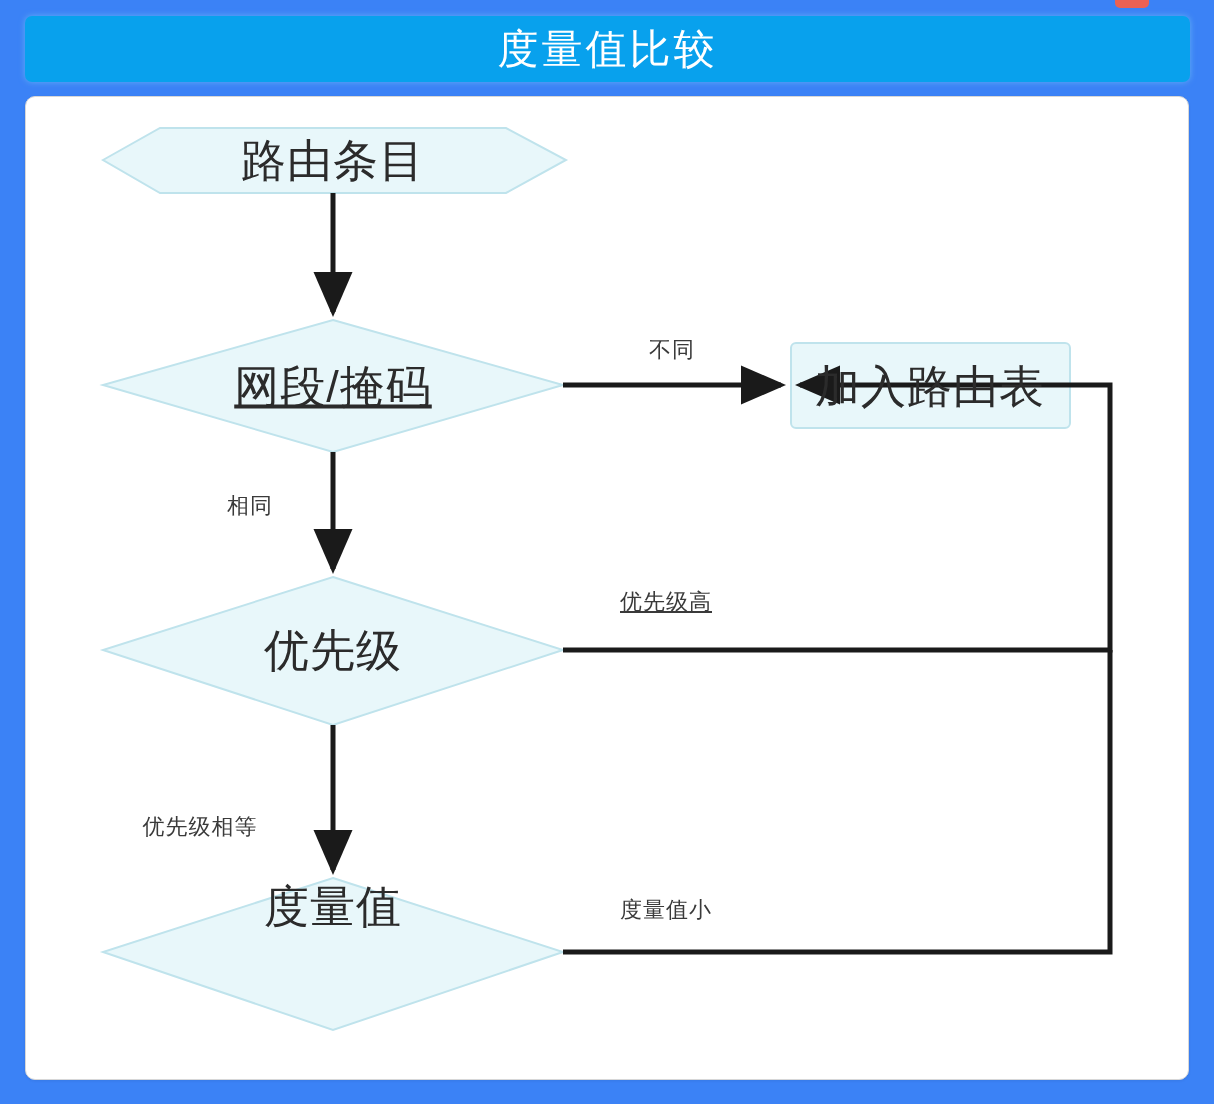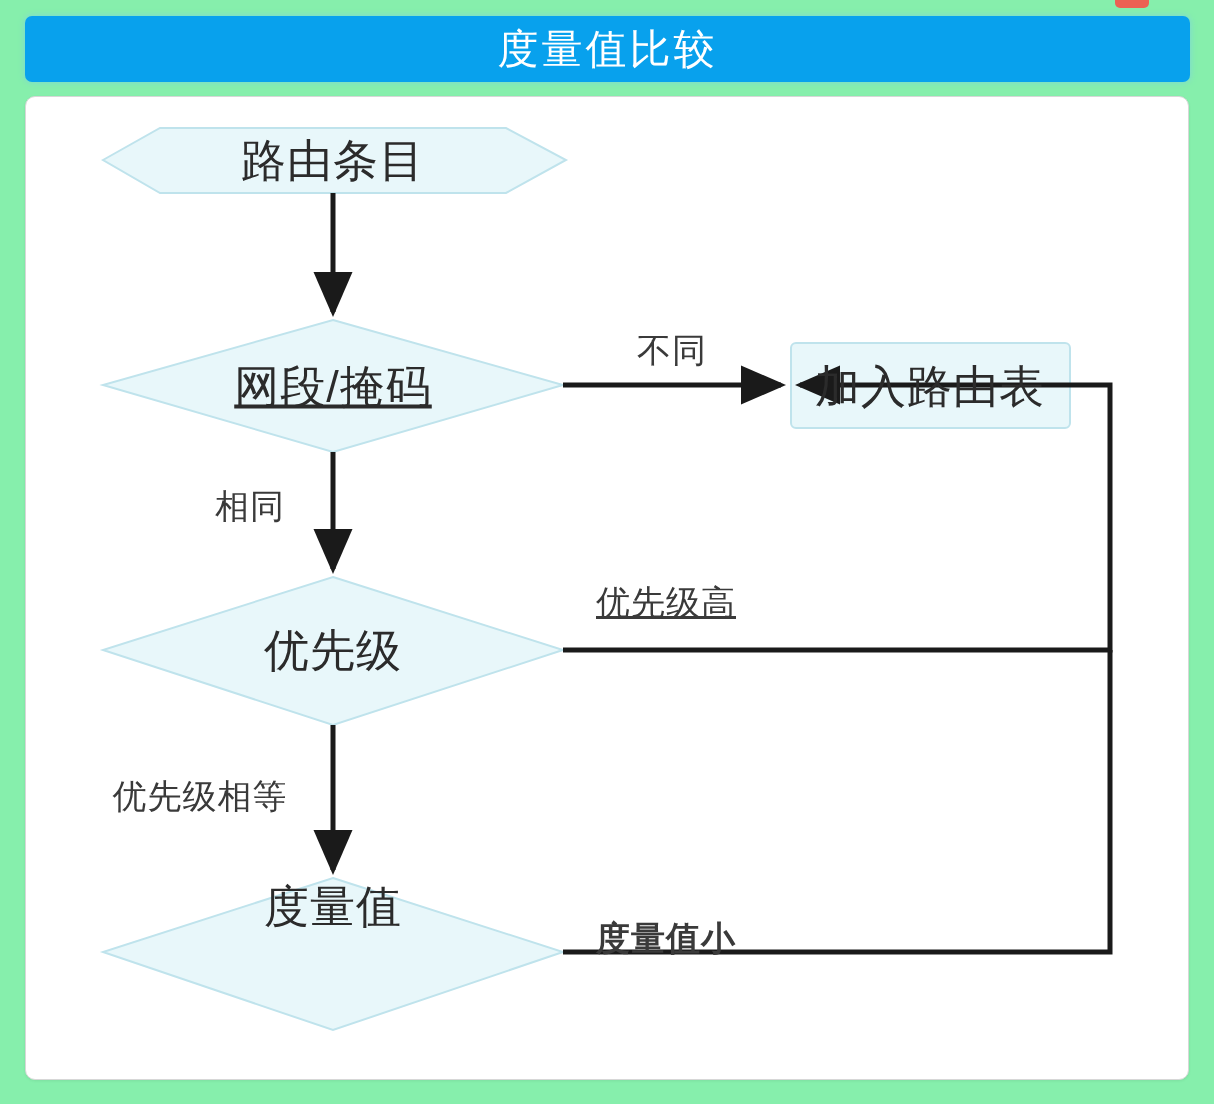--- a/index.html
+++ b/index.html
@@ -8,21 +8,21 @@
     padding: 0;
     background: #ffffff;
   }
   body {
     font-family: "Liberation Sans", "DejaVu Sans", sans-serif;
   }
   #page {
     position: relative;
     width: 1214px;
     height: 1104px;
-    background: #86efac;
+    background: #3b82f6;
     overflow: hidden;
   }
 
   
   .top-notch {
     position: absolute;
     top: -8px;
     left: 1115px;
     width: 34px;
     height: 16px;
@@ -84,21 +84,21 @@
     color: #2b2b2b;
     font-size: 45px;
     line-height: 1;
     white-space: nowrap;
     transform: translate(-50%, -50%);
     letter-spacing: 1px;
   }
   .edge-label {
     position: absolute;
     color: #3a3a3a;
-    font-size: 34px;
+    font-size: 22px;
     line-height: 1;
     white-space: nowrap;
     transform: translate(-50%, -50%);
     letter-spacing: 1px;
   }
 </style>
 </head>
 <body>
 
 <div id="page">
@@ -167,17 +167,17 @@
   <div class="node-label" style="left:333px; top:651px;font-family:Liberation Serif, serif;">优先级</div>
 
   <div class="node-label" style="left:333px; top:906px;">度量值</div>
 
   <div class="edge-label" style="left:672px; top:350px;">不同</div>
 
   <div class="edge-label" style="left:250px; top:506px;">相同</div>
 
   <div class="edge-label" style="left:666px; top:602px;text-decoration:underline;">优先级高</div>
 
-  <div class="edge-label" style="left:200px; top:796px;">优先级相等</div>
+  <div class="edge-label" style="left:200px; top:827px;">优先级相等</div>
 
-  <div class="edge-label" style="left:666px; top:938px;font-weight:bold;">度量值小</div>
+  <div class="edge-label" style="left:666px; top:910px;">度量值小</div>
 
 </div>
 
 </body></html>

